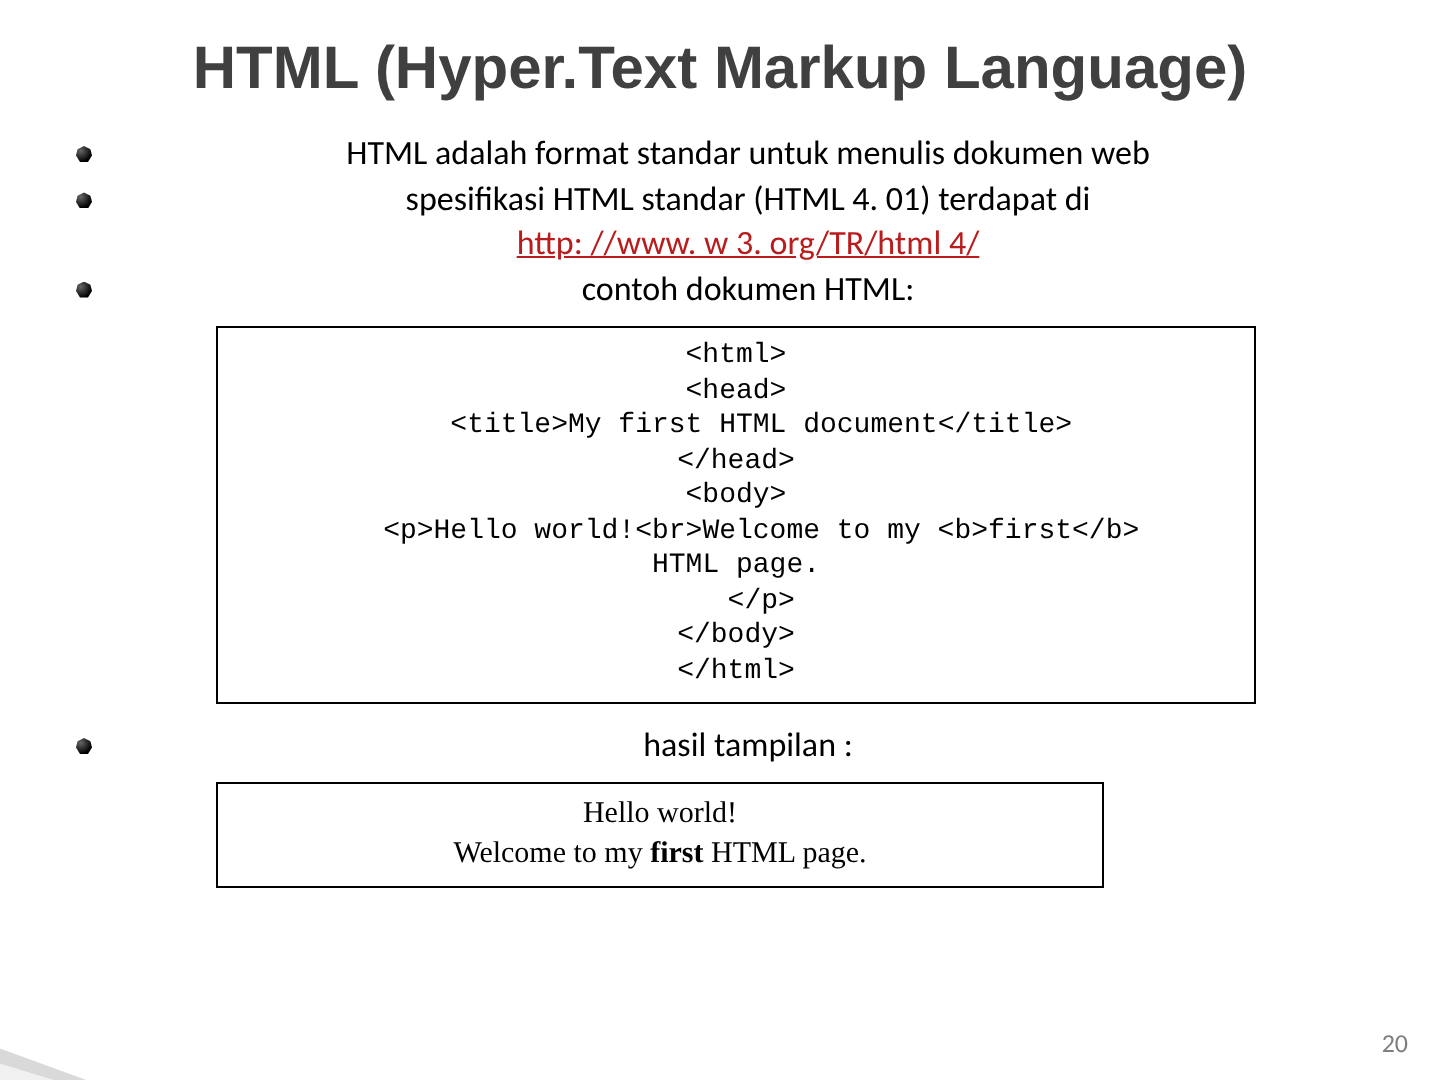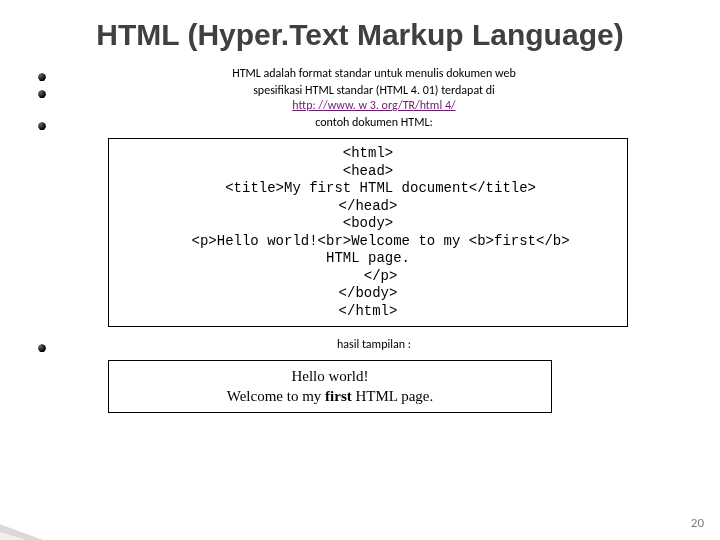--- a/index.html
+++ b/index.html
@@ -26,21 +26,21 @@
     font-weight: 700;
     font-size: 30px;
     color: #404040;
     margin: 6px 0 14px 0;
     letter-spacing: 0px;
   }
   ul.bullets {
     list-style: none;
     margin: 0 0 8px 0;
     padding: 0 0 0 10px;
-    font-size: 12px;
+    font-size: 17px;
     line-height: 1.25;
   }
   ul.bullets > li {
     position: relative;
     padding-left: 18px;
     margin-bottom: 2px;
   }
   ul.bullets > li::before {
     content: "";
     position: absolute;
@@ -48,21 +48,21 @@
     top: 7px;
     width: 8px;
     height: 8px;
     background: radial-gradient(circle at 30% 30%, #666, #000 70%);
     border-radius: 1px;
     transform: rotate(0deg);
     clip-path: polygon(50% 0%, 90% 20%, 100% 60%, 75% 100%, 25% 100%, 0% 60%, 10% 20%);
   }
   .link {
     text-decoration: underline;
-    color: #701a75;
+    color: #b91c1c;
   }
   .codebox {
     margin: 6px 0 10px 80px;
     width: 520px;
     border: 1px solid #000;
     padding: 6px 10px;
     font-family: "Courier New", monospace;
     font-size: 14px;
     line-height: 1.25;
     white-space: pre;

